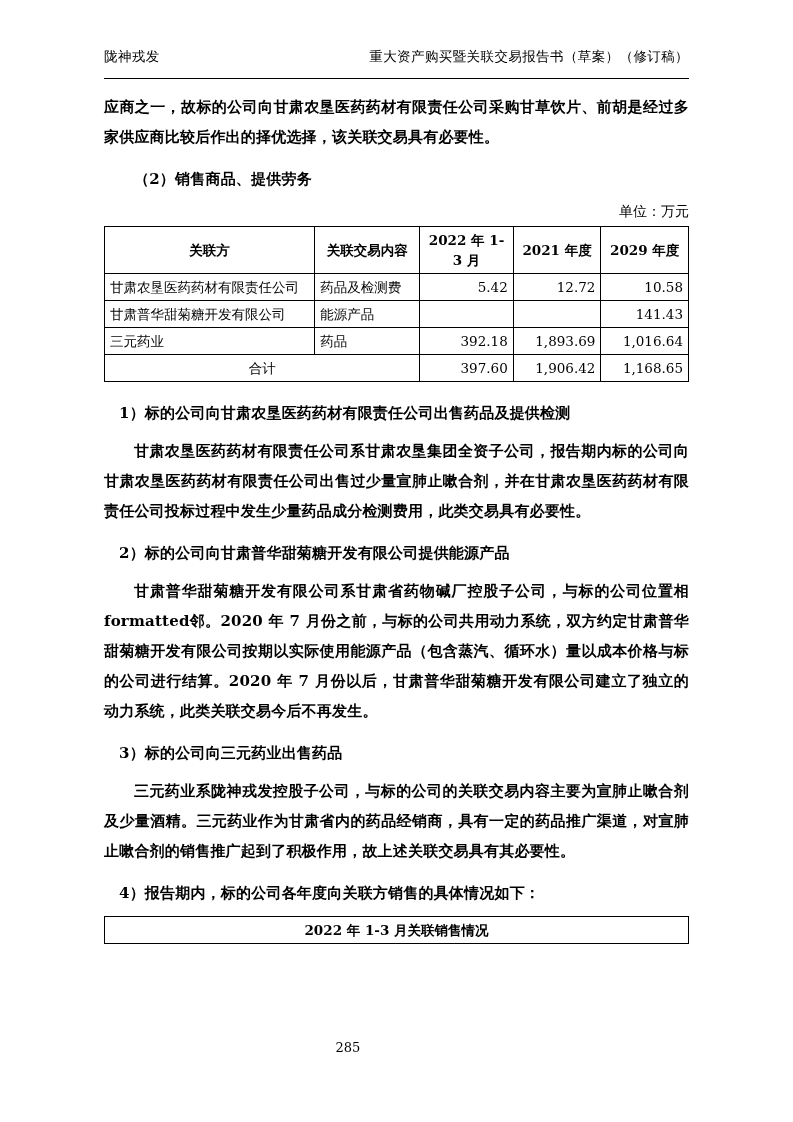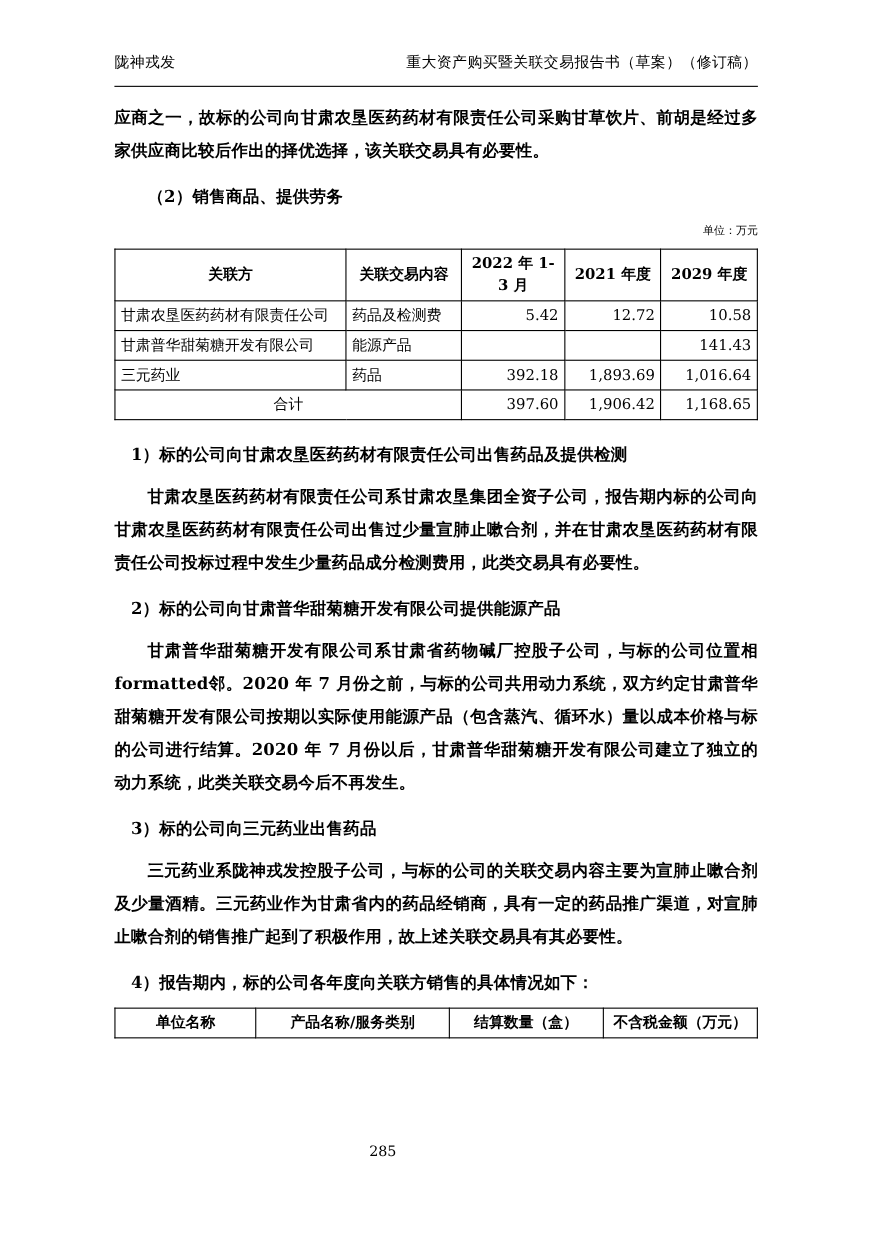--- a/index.html
+++ b/index.html
@@ -62,21 +62,21 @@
     text-justify: inter-ideograph;
     letter-spacing: 0.2px;
   }
   p.body-bold {
     font-weight: bold;
   }
   p.indent2 { text-indent: 2em; }
   p.indent1 { text-indent: 1em; }
 
   .unit-line {
-    font-size: 10px;
+    font-size: 14px;
     text-align: right;
     margin: 6px 0 4px 0;
     line-height: 22px;
   }
 
   .spacer-8 { height: 8px; }
   .spacer-12 { height: 12px; }
   .spacer-16 { height: 16px; }
 
   
@@ -221,24 +221,21 @@
 
     <table class="doc-table" id="period-table">
       <colgroup>
         <col class="p0">
           <col class="p1">
           <col class="p2">
           <col class="p3">
       </colgroup>
       <thead>
         <tr>
-          <th>单位名称</th>
-          <th>产品名称/服务类别</th>
-          <th>结算数量（盒）</th>
-          <th>不含税金额（万元）</th>
+          <th colspan="4">2022 年 1-3 月关联销售情况</th>
         </tr>
       </thead>
     </table>
 
   </div>
 
   <div class="footer">
     <span>285</span>
   </div>
 

